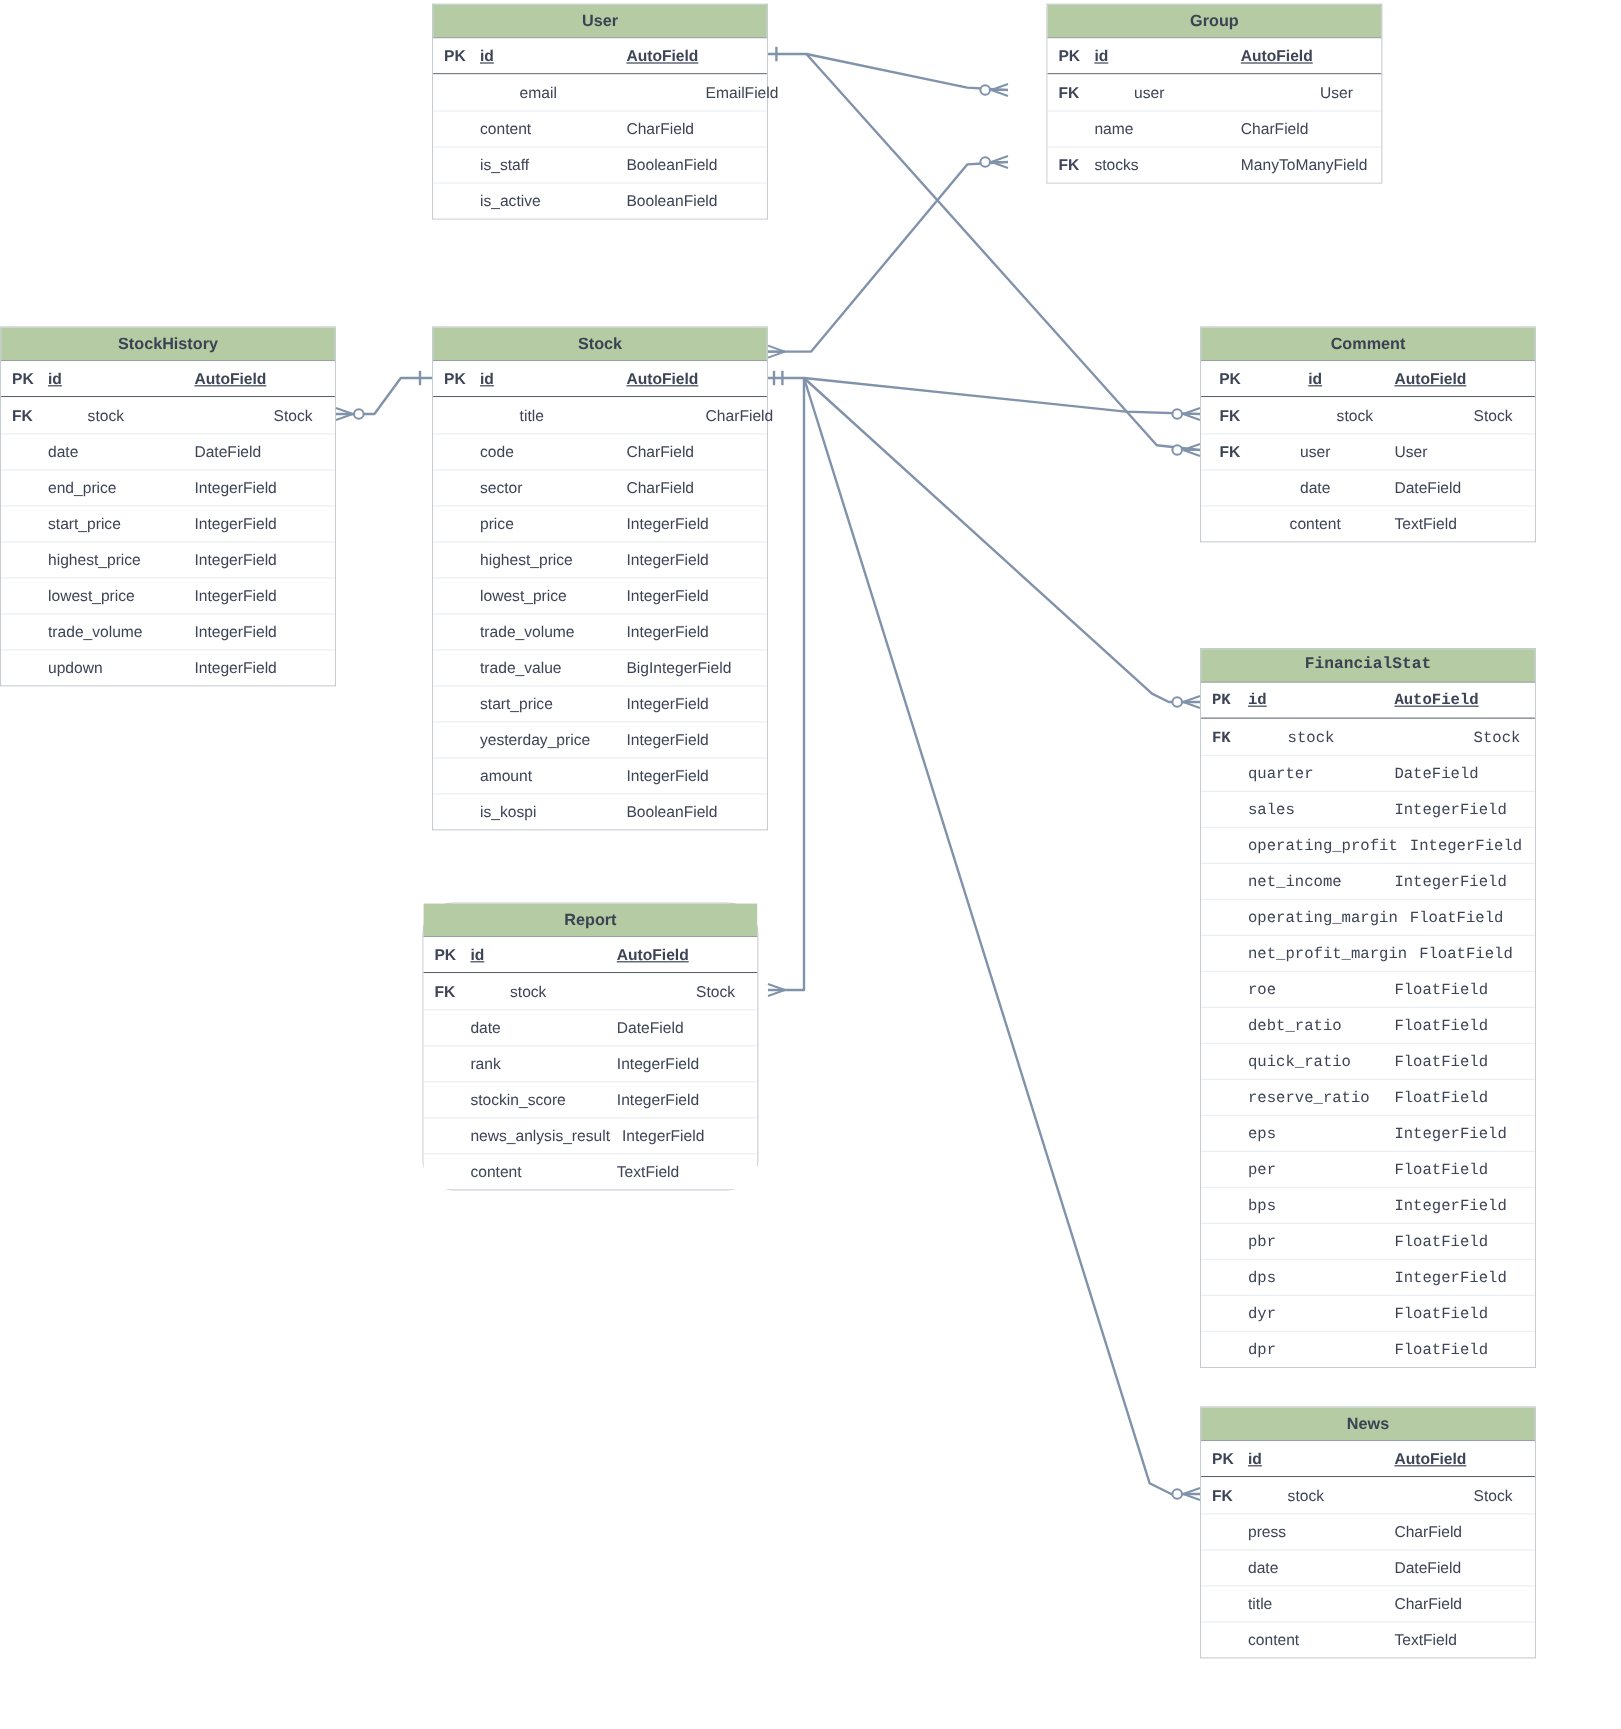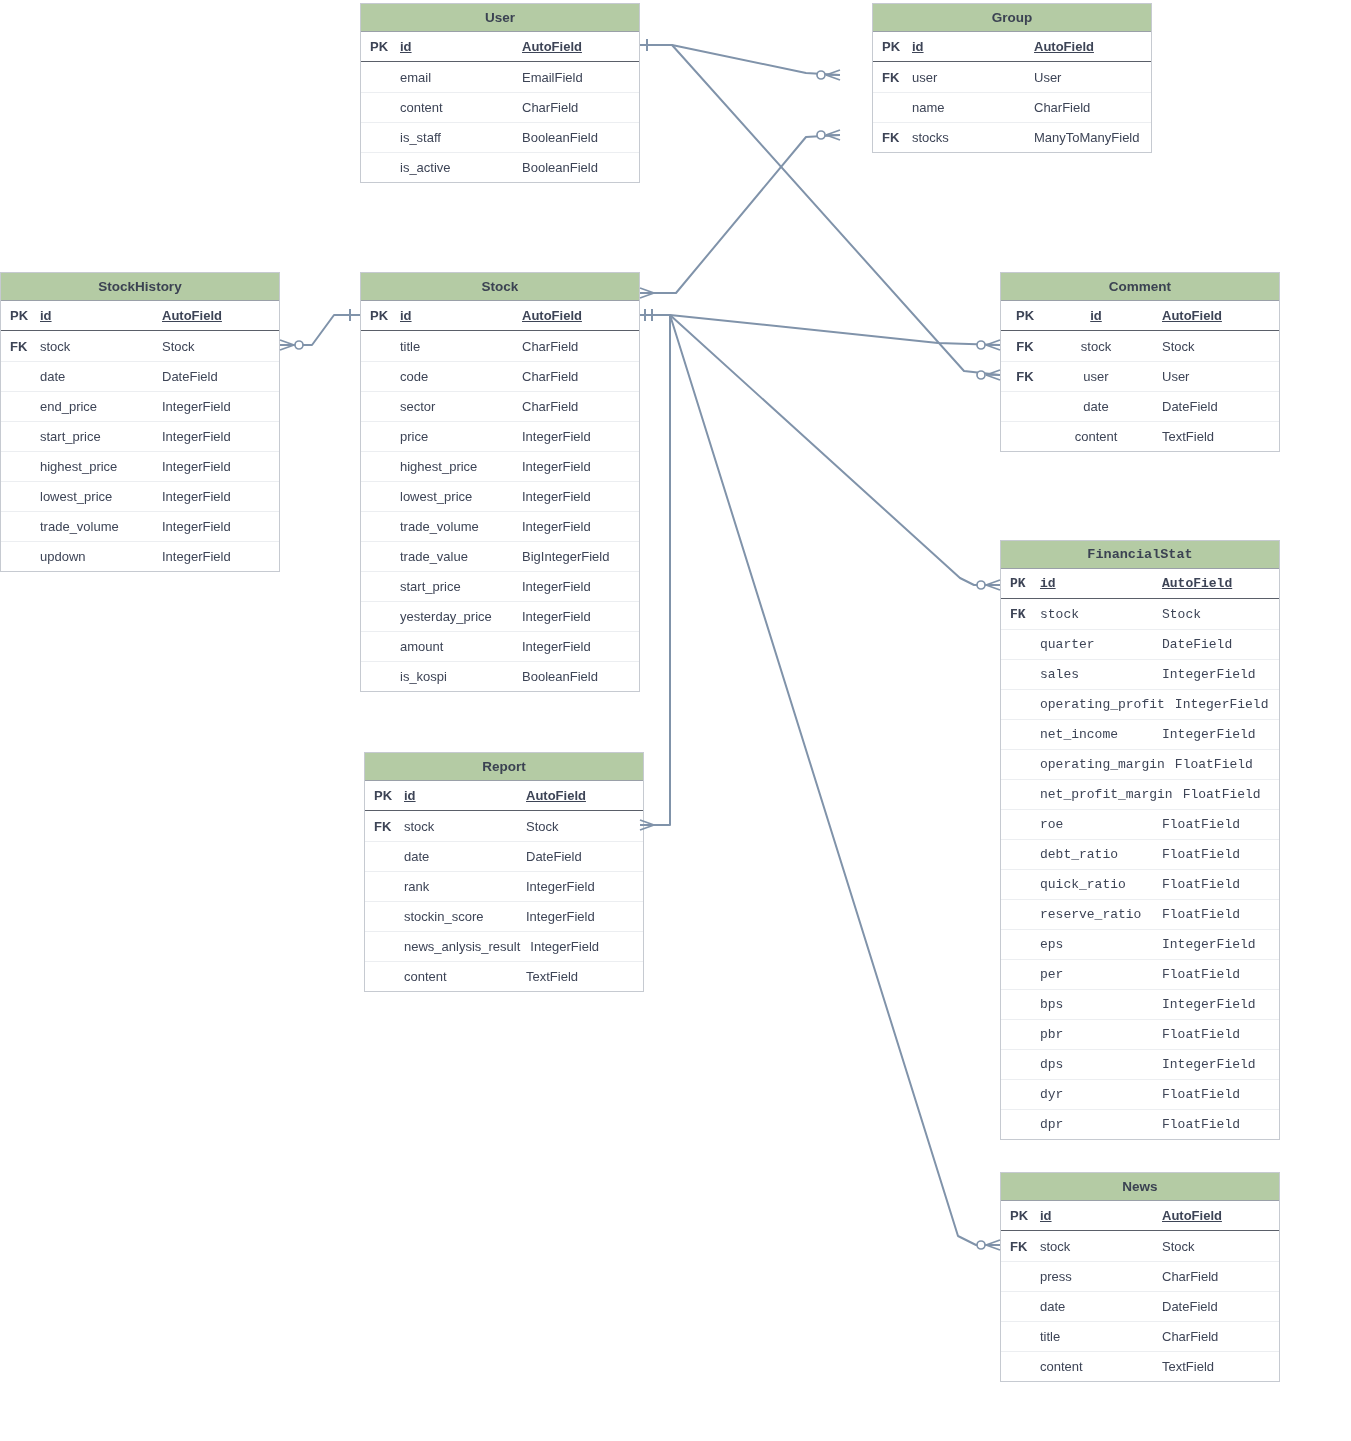--- a/index.html
+++ b/index.html
@@ -17,21 +17,21 @@
     height:28px;background:#b4cba4;border-bottom:1px solid #9aa0a8;
     display:flex;align-items:center;justify-content:center;
     font-weight:bold;font-size:13.5px;box-sizing:border-box;color:#3b4252;
   }
   .frow{
     height:30px;display:flex;align-items:center;font-size:13px;
     box-sizing:border-box;background:#fff;
   }
   .frow + .frow{border-top:1px solid #eceef1;}
   .frow.pk{border-bottom:1.5px solid #5a5f69;}
-  .frow.pk + .frow{border-top:none;}
+  .frow.pk + .frow{border-top:none;gap:33px;}
   .key{width:30px;padding-left:9px;font-weight:bold;flex:none;white-space:nowrap;}
   .fname{min-width:112px;padding-right:10px;white-space:nowrap;}
   .ftype{white-space:nowrap;padding-right:8px;}
   .frow.pk .fname,.frow.pk .ftype{font-weight:bold;text-decoration:underline;}
 </style>
 </head>
 <body>
 
 <div id="canvas">
     <div class="entity" style="left: 360px; top: 3px; width: 280px;">
@@ -320,21 +320,21 @@
         <span class="key"></span>
         <span class="fname">dyr</span>
         <span class="ftype">FloatField</span>
       </div>
       <div class="frow">
         <span class="key"></span>
         <span class="fname">dpr</span>
         <span class="ftype">FloatField</span>
       </div>
     </div>
-    <div class="entity" style="left: 364px; top: 752px; width: 280px;">
+    <div class="entity" style="left: 352px; top: 752px; width: 280px; border-radius: 26px;">
       <div class="entity-header">Report</div>
       <div class="frow pk">
         <span class="key">PK</span>
         <span class="fname">id</span>
         <span class="ftype">AutoField</span>
       </div>
       <div class="frow">
         <span class="key">FK</span>
         <span class="fname">stock</span>
         <span class="ftype">Stock</span>

